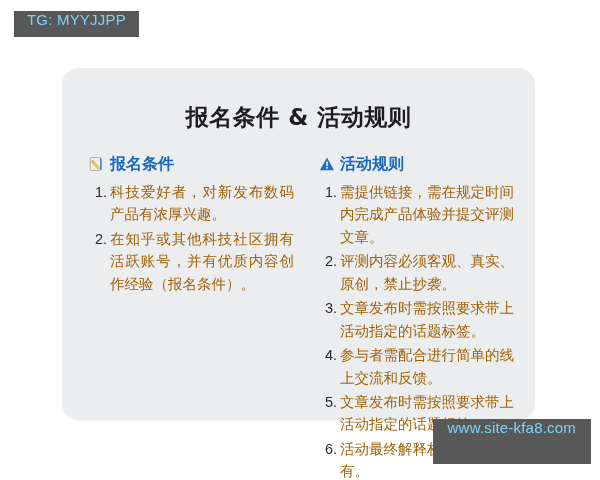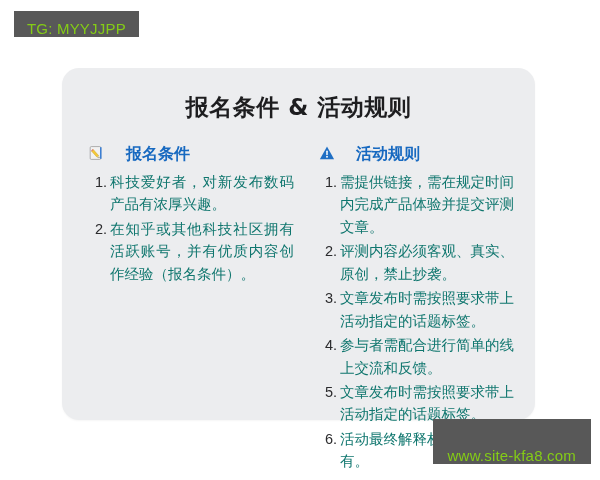--- a/index.html
+++ b/index.html
@@ -12,26 +12,26 @@
     background: #ffffff;
     font-family: "DejaVu Sans", "Liberation Sans", sans-serif;
     position: relative;
     overflow: hidden;
   }
 
   
   .badge {
     position: absolute;
     background: #585858;
-    color: #84cc16;
+    color: #7dd3fc;
     font-family: "Liberation Sans", "DejaVu Sans", sans-serif;
     letter-spacing: 0.2px;
     white-space: nowrap;
     display: flex;
-    align-items: flex-end;
+    align-items: flex-start;
     justify-content: center;
   }
   #badge-top {
     left: 14px;
     top: 11px;
     height: 26px;
     padding: 0 13px;
     font-size: 15px;
   }
   #badge-bottom {
@@ -55,21 +55,21 @@
     padding: 22px 26px 18px 26px;
     box-shadow: 0 1px 2px rgba(0,0,0,0.04);
   }
 
   .card-title {
     text-align: center;
     font-size: 23px;
     font-weight: bold;
     color: #1d1d1f;
     letter-spacing: 0.5px;
-    margin: 4px 0 0 0;
+    margin: 14px 0 0 0;
     line-height: 1.2;
   }
 
   .columns {
     display: flex;
     margin-top: 22px;
     align-items: flex-start;
   }
   .col-left {
     width: 218px;
@@ -79,22 +79,22 @@
   }
   .col-right {
     width: 208px;
     flex: none;
     padding-left: 12px;
     box-sizing: border-box;
   }
 
   .col-head {
     display: flex;
-    align-items: center;
-    gap: 21px;
+    align-items: flex-end;
+    gap: 5px;
     font-size: 16px;
     font-weight: bold;
     color: #1769c0;
     line-height: 1.2;
     margin-bottom: 8px;
   }
   .head-icon {
     display: inline-flex;
     align-items: center;
     justify-content: center;
@@ -108,21 +108,21 @@
     margin: 0;
     padding: 0;
     counter-reset: li;
   }
   ol.items > li {
     counter-increment: li;
     position: relative;
     padding-left: 22px;
     font-size: 14.5px;
     line-height: 1.55;
-    color: #0f766e;
+    color: #a16207;
     margin-bottom: 2px;
     text-align: justify;
   }
   ol.items > li::before {
     content: counter(li) ".";
     position: absolute;
     left: 0;
     top: 0;
     width: 19px;
     text-align: right;

